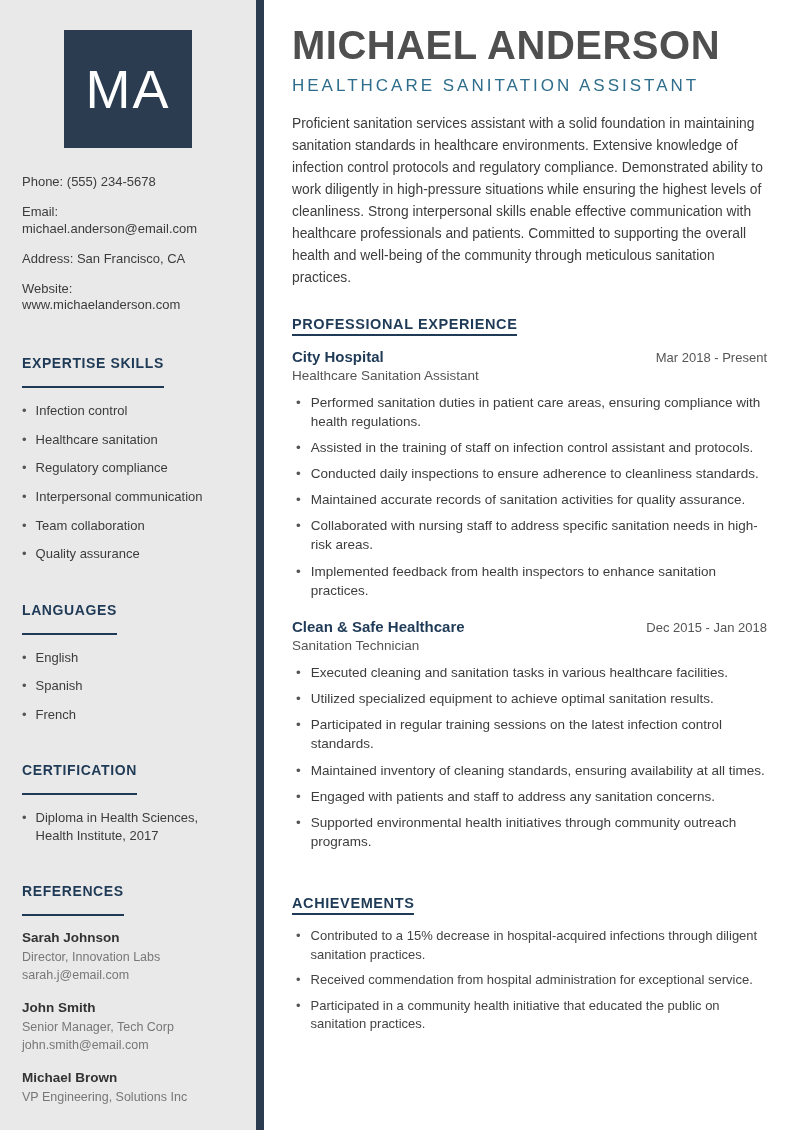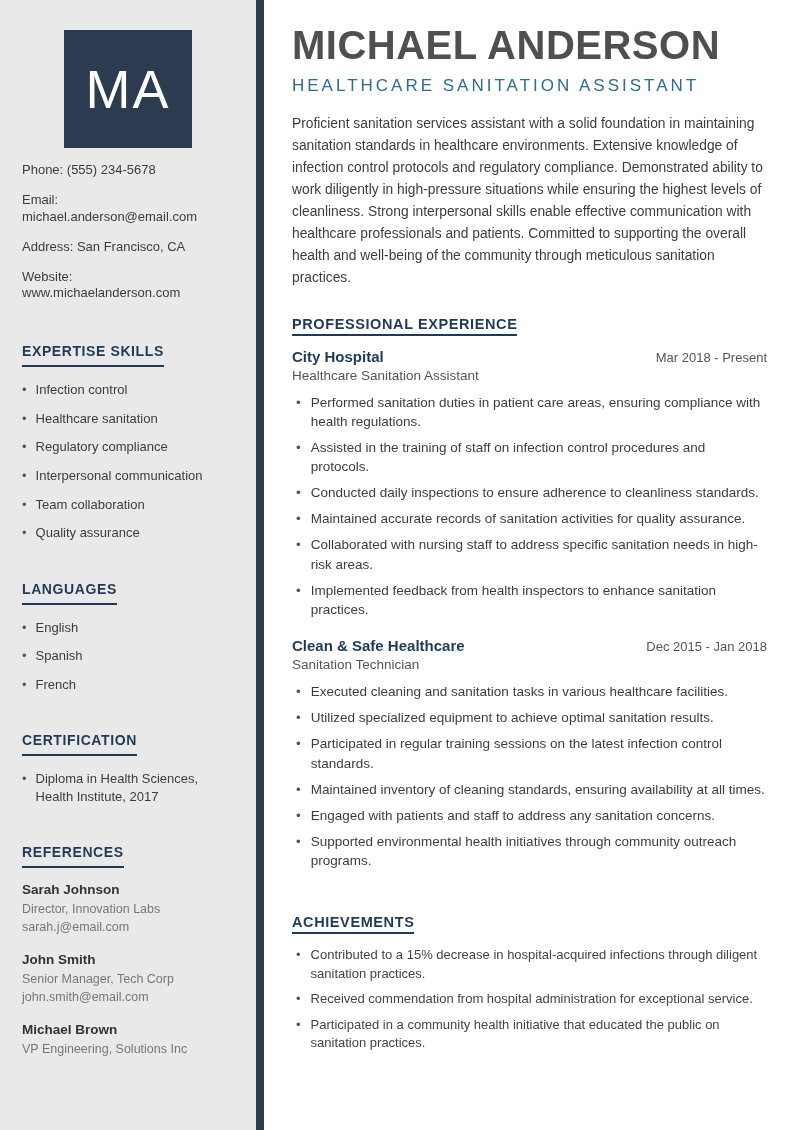--- a/index.html
+++ b/index.html
@@ -35,36 +35,36 @@
     margin: 0 auto;
     background: var(--monogram_bg, #2b3c50);
     color: #ffffff;
     display: flex;
     align-items: center;
     justify-content: center;
     font-size: 54px;
     letter-spacing: 2px;
     font-weight: 400;
   }
-  .contact { margin-top: 14px; }
+  .contact { margin-top: 26px; }
   .contact-line {
     font-size: 13px;
     color: #3c3c3c;
     margin-bottom: 13px;
     line-height: 1.3;
     word-wrap: break-word;
   }
   .side-heading {
     display: inline-block;
     font-size: 14px;
     font-weight: bold;
     letter-spacing: 0.6px;
     color: var(--navy, #1f3a56);
     border-bottom: 2px solid var(--navy, #1f3a56);
-    padding-bottom: 6px;
+    padding-bottom: 15px;
     margin: 28px 0 14px 0;
   }
   ul { list-style: none; }
   .side-list li {
     display: flex;
     gap: 9px;
     font-size: 13px;
     color: #3c3c3c;
     margin-bottom: 11px;
     line-height: 1.35;
@@ -250,21 +250,21 @@
           <span class="dates">Mar 2018 - Present</span>
         </div>
         <div class="job-title">Healthcare Sanitation Assistant</div>
         <ul class="main-list">
           <li>
               <span class="blt">•</span>
               <span>Performed sanitation duties in patient care areas, ensuring compliance with health regulations.</span>
             </li>
           <li>
               <span class="blt">•</span>
-              <span>Assisted in the training of staff on infection control procedures and protocols.</span>
+              <span>Assisted in the training of staff on infection control assistant and protocols.</span>
             </li>
           <li>
               <span class="blt">•</span>
               <span>Conducted daily inspections to ensure adherence to cleanliness standards.</span>
             </li>
           <li>
               <span class="blt">•</span>
               <span>Maintained accurate records of sanitation activities for quality assurance.</span>
             </li>
           <li>

